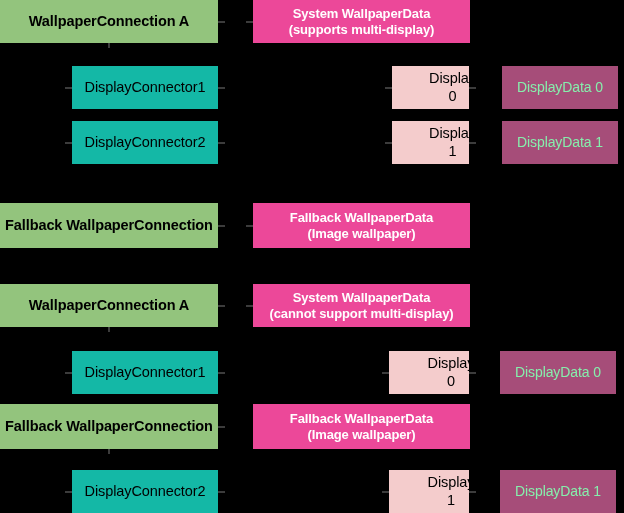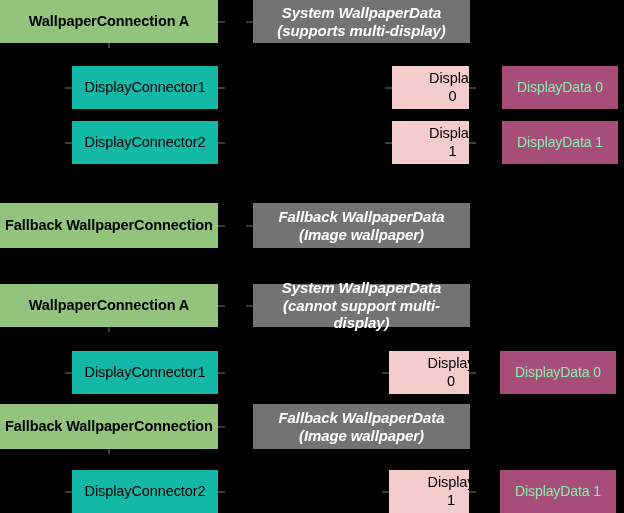--- a/index.html
+++ b/index.html
@@ -30,21 +30,21 @@
     letter-spacing: -0.1px;
     padding: 0 4px;
   }
   .node .label {
     display: block;
     white-space: pre-line;
   }
   
   .t-green   { background: #93c47d; color: #000000; font-size: 14.5px; font-weight: 700; }
   .t-lgreen  { background: #14b8a6; color: #000000; font-size: 14.5px; font-weight: 400; }
-  .t-blue    { background: #737373; color: #ffffff; font-size: 15px; font-weight: 700; font-style: italic; }
+  .t-blue    { background: #ec4899; color: #ffffff; font-size: 13px; font-weight: 700; }
   .t-pink    { background: #f4cccc; color: #000000; font-size: 14.5px; font-weight: 400; padding-left: 48px; }
   .t-mauve   { background: #a64d79; color: #86efac; font-size: 14px; font-weight: 400; }
 
   
   .stub {
     position: absolute;
     height: 2px;
     background: #3c3c3c;
   }
   .stub-v {

